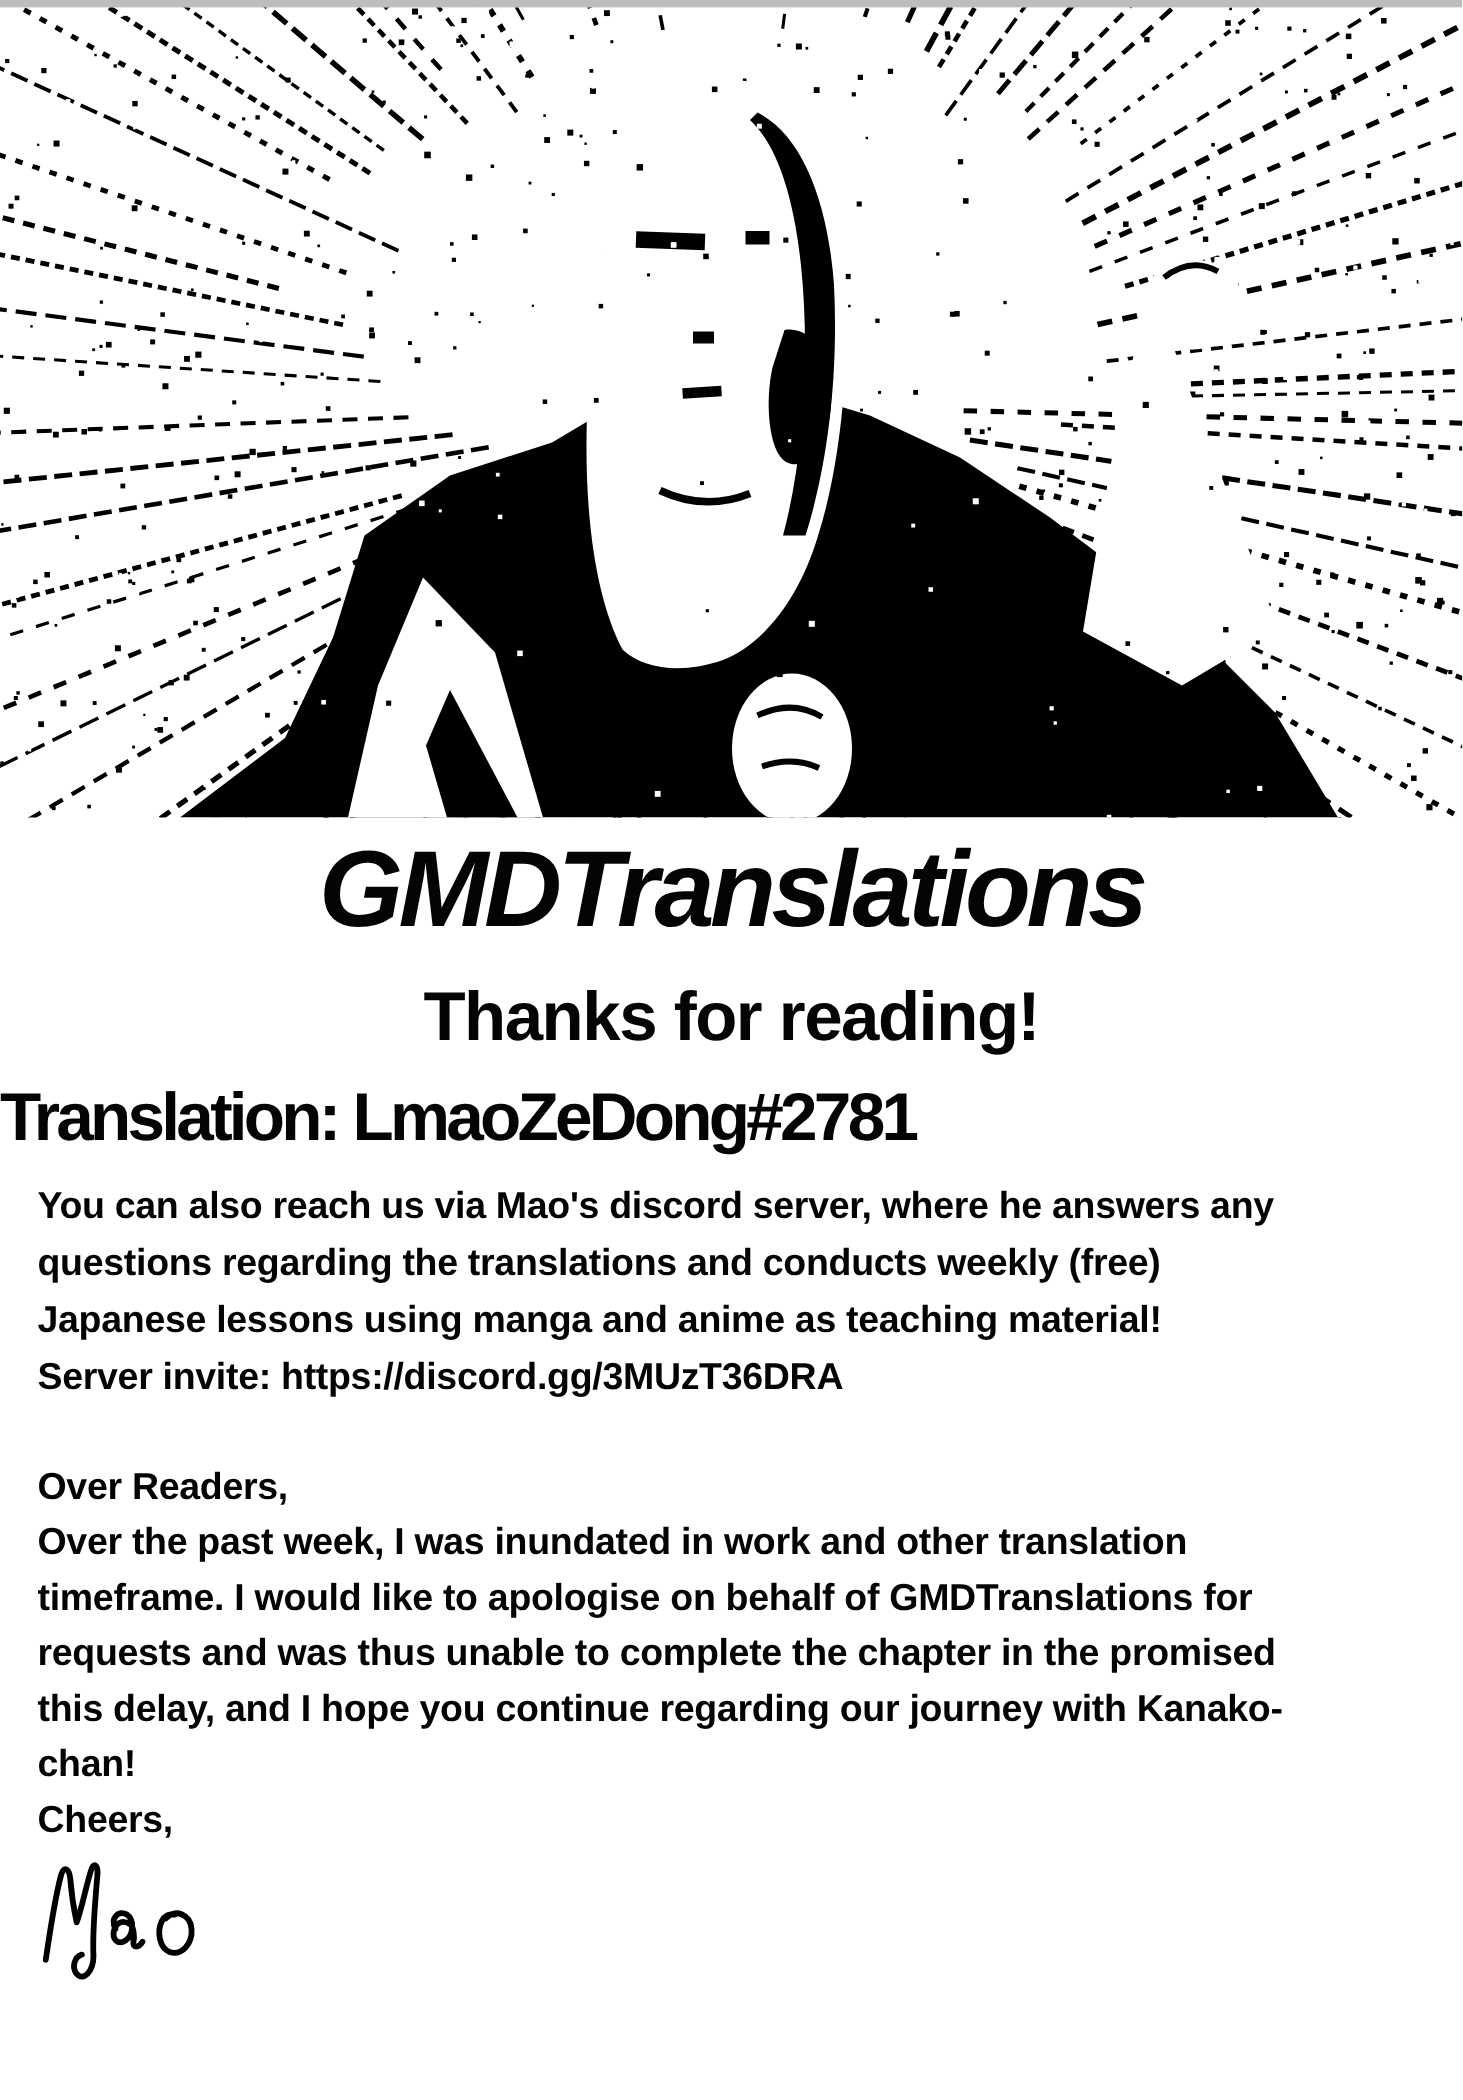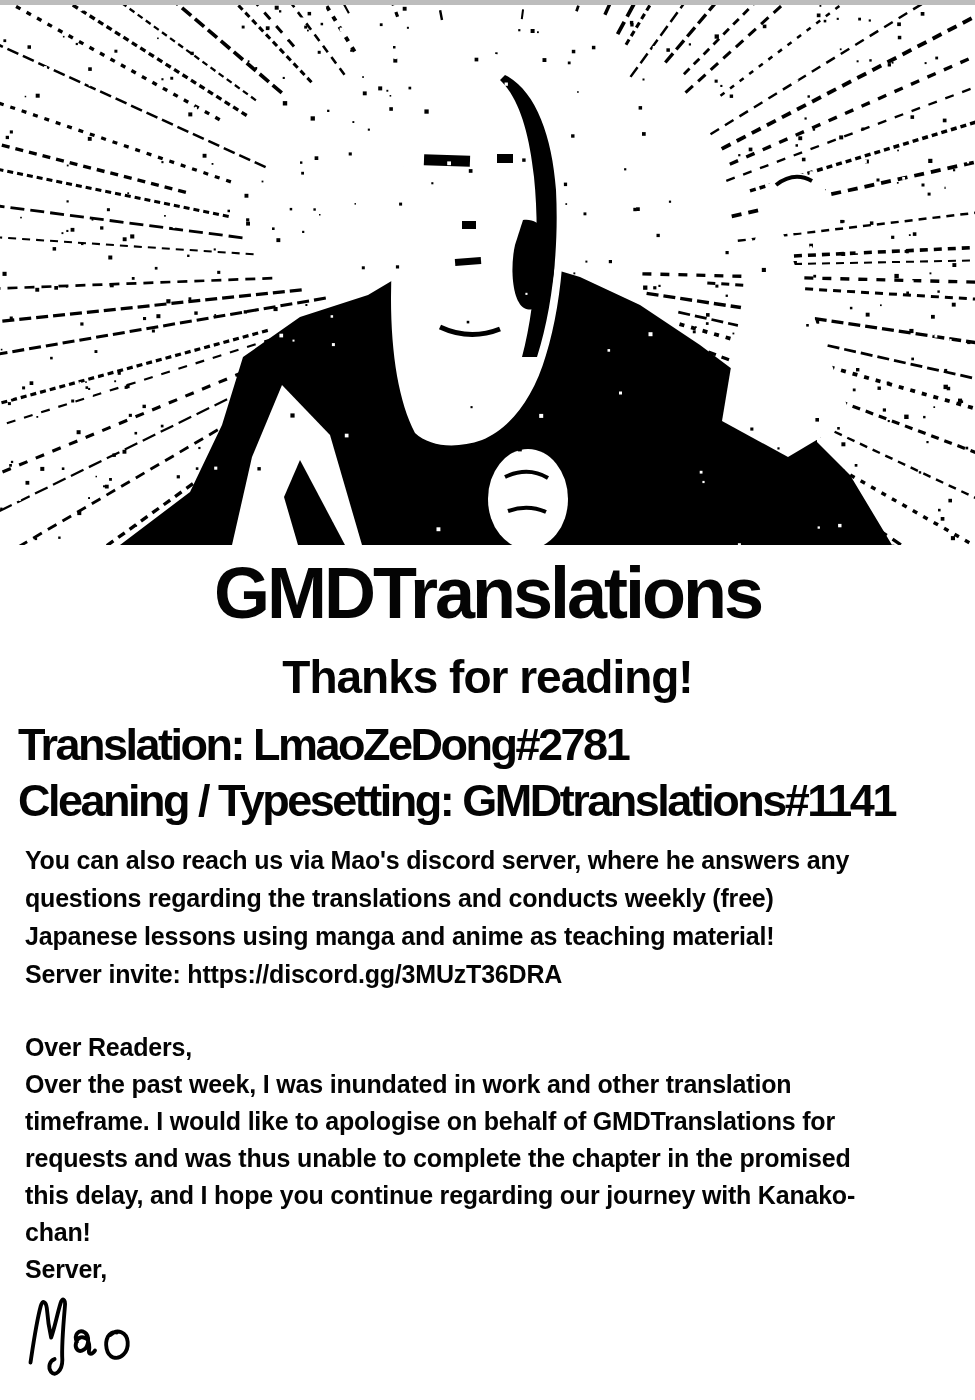--- a/index.html
+++ b/index.html
@@ -14,31 +14,32 @@
   }
   .top-bar{width:975px;height:5px;background:#bdbdbd;}
   .hero{width:975px;height:540px;line-height:0;}
   .hero svg{display:block;}
   .page-title{
     margin:8px 0 0 0;
     font-size:72px;line-height:80px;
     letter-spacing:-3px;
     text-align:center;
     white-space:nowrap;
+    font-style:italic;
   }
   .thanks{
     margin:20px 0 0 0;
     font-size:46px;line-height:48px;
     letter-spacing:-1px;
     text-align:center;
     white-space:nowrap;
   }
   .credits{
     margin:16px 0 0 0;
-    padding-left:18px;
+    padding-left:0;
     font-size:45px;line-height:56px;
     letter-spacing:-2.5px;
     white-space:nowrap;
   }
   .note{
     margin:12px 0 0 0;
     padding-left:25px;
     font-size:25px;line-height:38px;
     letter-spacing:-0.2px;
     white-space:nowrap;
@@ -972,38 +973,37 @@
         </g>
     </svg>
   </div>
 
   <h1 class="page-title">GMDTranslations</h1>
 
   <div class="thanks">Thanks for reading!</div>
 
   <div class="credits">
     <div>Translation: LmaoZeDong#2781</div>
-    <div>Cleaning / Typesetting: GMDtranslations#1141</div>
   </div>
 
   <div class="note">
     <div>You can also reach us via Mao's discord server, where he answers any</div>
     <div>questions regarding the translations and conducts weekly (free)</div>
     <div>Japanese lessons using manga and anime as teaching material!</div>
     <div>Server invite: https://discord.gg/3MUzT36DRA</div>
   </div>
 
   <div class="note letter">
     <div>Over Readers,</div>
     <div>Over the past week, I was inundated in work and other translation</div>
     <div>timeframe. I would like to apologise on behalf of GMDTranslations for</div>
     <div>requests and was thus unable to complete the chapter in the promised</div>
     <div>this delay, and I hope you continue regarding our journey with Kanako-</div>
     <div>chan!</div>
-    <div>Server,</div>
+    <div>Cheers,</div>
   </div>
 
   <svg class="signature" width="150" height="86" viewBox="0 0 170 100" role="img" aria-label="Mao">
     <g stroke="#000000" stroke-width="4.5" fill="none" stroke-linecap="round" stroke-linejoin="round">
       <path d="M 10 82 C 13 62 17 34 22 16 C 24 9 28 11 29 19 C 30 32 32 44 34 53 C 38 42 41 26 45 13 C 47 6 51 8 50 17 C 48 40 46 62 47 79 C 47 91 39 99 34 93 C 30 88 32 80 38 78"></path>
       <path d="M 64 58 C 60 50 66 43 73 47 C 79 51 78 63 72 67 C 66 71 61 66 63 59 C 65 52 71 51 76 55 C 78 57 79 64 78 68 C 77 73 82 73 85 68"></path>
       <path d="M 103 50 C 111 42 122 47 123 58 C 124 70 115 79 106 76 C 98 73 96 60 100 52 C 102 48 106 46 110 47"></path>
     </g>
   </svg>
 

